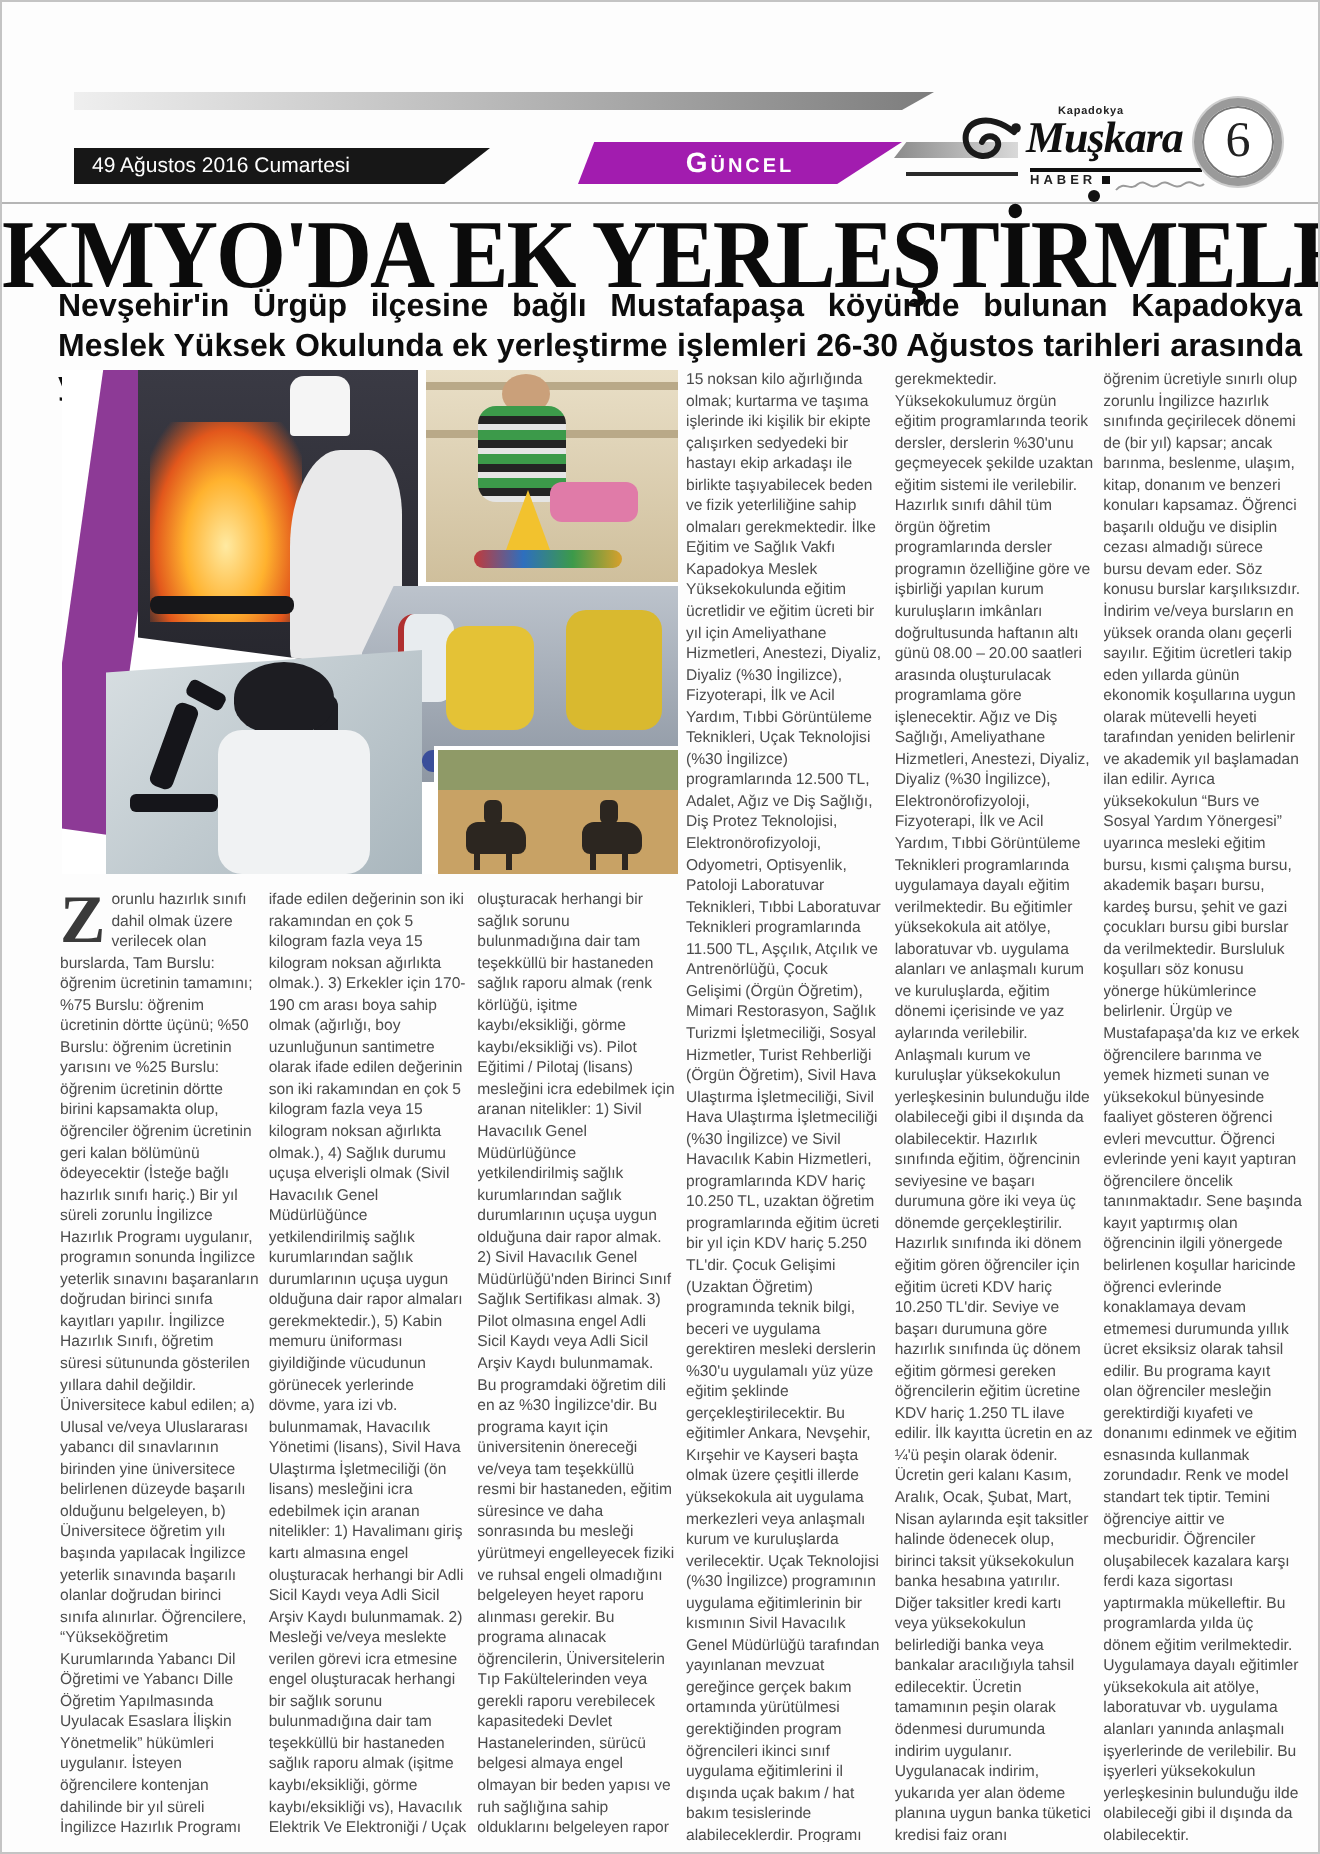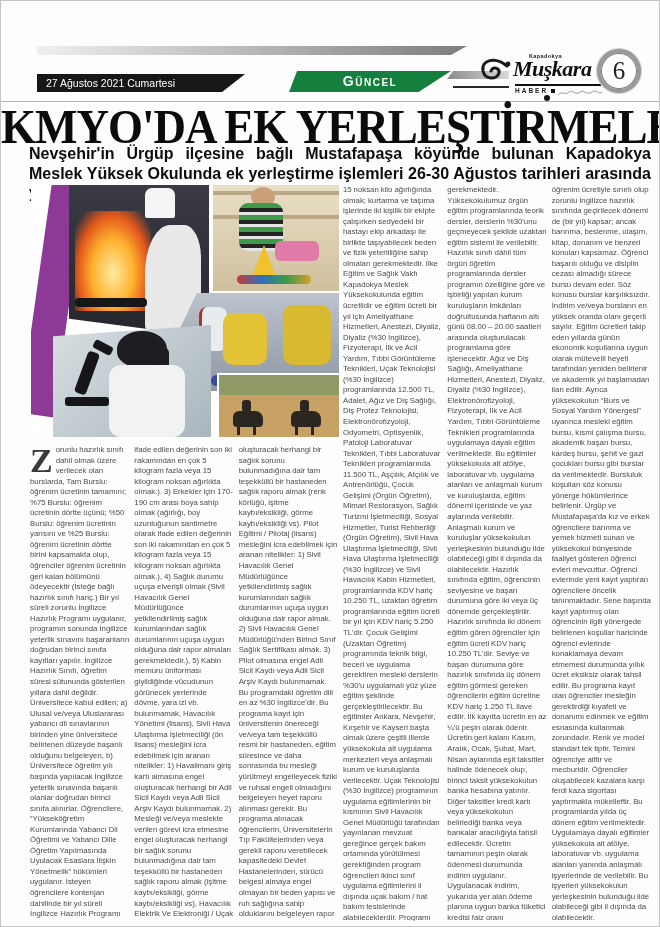--- a/index.html
+++ b/index.html
@@ -12,21 +12,21 @@
 
   
   .header { position:absolute; left:0; top:44px; width:660px; height:57px; border-bottom:1px solid #b5b5b5; }
   .grad-strip-1 { position:absolute; left:36px; top:1px; width:430px; height:9px;
     background:linear-gradient(90deg,#efefef 0%,#bdbdbd 45%,#7d7d7d 100%);
     clip-path:polygon(0 0,100% 0,calc(100% - 16px) 100%,0 100%); }
   .bar-website { position:absolute; left:36px; top:10px; width:196px; height:15px; background:#171717;
     clip-path:polygon(0 0,100% 0,87% 100%,0 100%); color:#fff; font-size:9.5px; line-height:15px; padding-left:9px; }
   .bar-date { position:absolute; left:36px; top:29px; width:208px; height:18px; background:#171717;
     clip-path:polygon(0 0,100% 0,89% 100%,0 100%); color:#fff; font-size:10.5px; line-height:18px; padding-left:9px; }
-  .bar-guncel { position:absolute; left:288px; top:26px; width:162px; height:21px; background:#15803d;
+  .bar-guncel { position:absolute; left:288px; top:26px; width:162px; height:21px; background:#a21caf;
     clip-path:polygon(5% 0,100% 0,80% 100%,0 100%); color:#fff; text-align:center;
     font-size:14px; line-height:20px; font-weight:bold; font-variant:small-caps; letter-spacing:1.5px; }
   .grad-strip-2 { position:absolute; left:446px; top:26px; width:62px; height:8px;
     background:linear-gradient(90deg,#8b8b8b,#d9d9d9); clip-path:polygon(10% 0,100% 0,100% 100%,0 100%); }
   .rule-right { position:absolute; left:452px; top:41px; width:56px; height:2px; background:#2a2a2a; }
   .header-dot { position:absolute; left:543px; top:50px; width:6px; height:6px; border-radius:50%; background:#111; }
 
   .logo { position:absolute; left:482px; top:3px; width:126px; height:50px; }
   .logo-swirl { position:absolute; left:-6px; top:8px; }
   .logo-region { position:absolute; left:46px; top:5px; font-size:5.5px; font-weight:bold; color:#222; letter-spacing:.4px; }
@@ -100,21 +100,21 @@
   .scope-base { position:absolute; left:12px; top:72px; width:44px; height:9px; background:#15151a; border-radius:3px; }
 </style>
 </head>
 <body>
 
 <div class="page">
 
   <div class="header">
     <div class="grad-strip-1"></div>
     <div class="bar-date">
-      <span>27 Ağustos 2021 Cumartesi</span>
+      <span>49 Ağustos 2016 Cumartesi</span>
     </div>
     <div class="bar-guncel">
       <span>Güncel</span>
     </div>
     <div class="grad-strip-2"></div>
     <div class="rule-right"></div>
     <div class="header-dot"></div>
 
     <div class="logo">
       <svg class="logo-swirl" width="40" height="34" viewBox="0 0 40 34">

